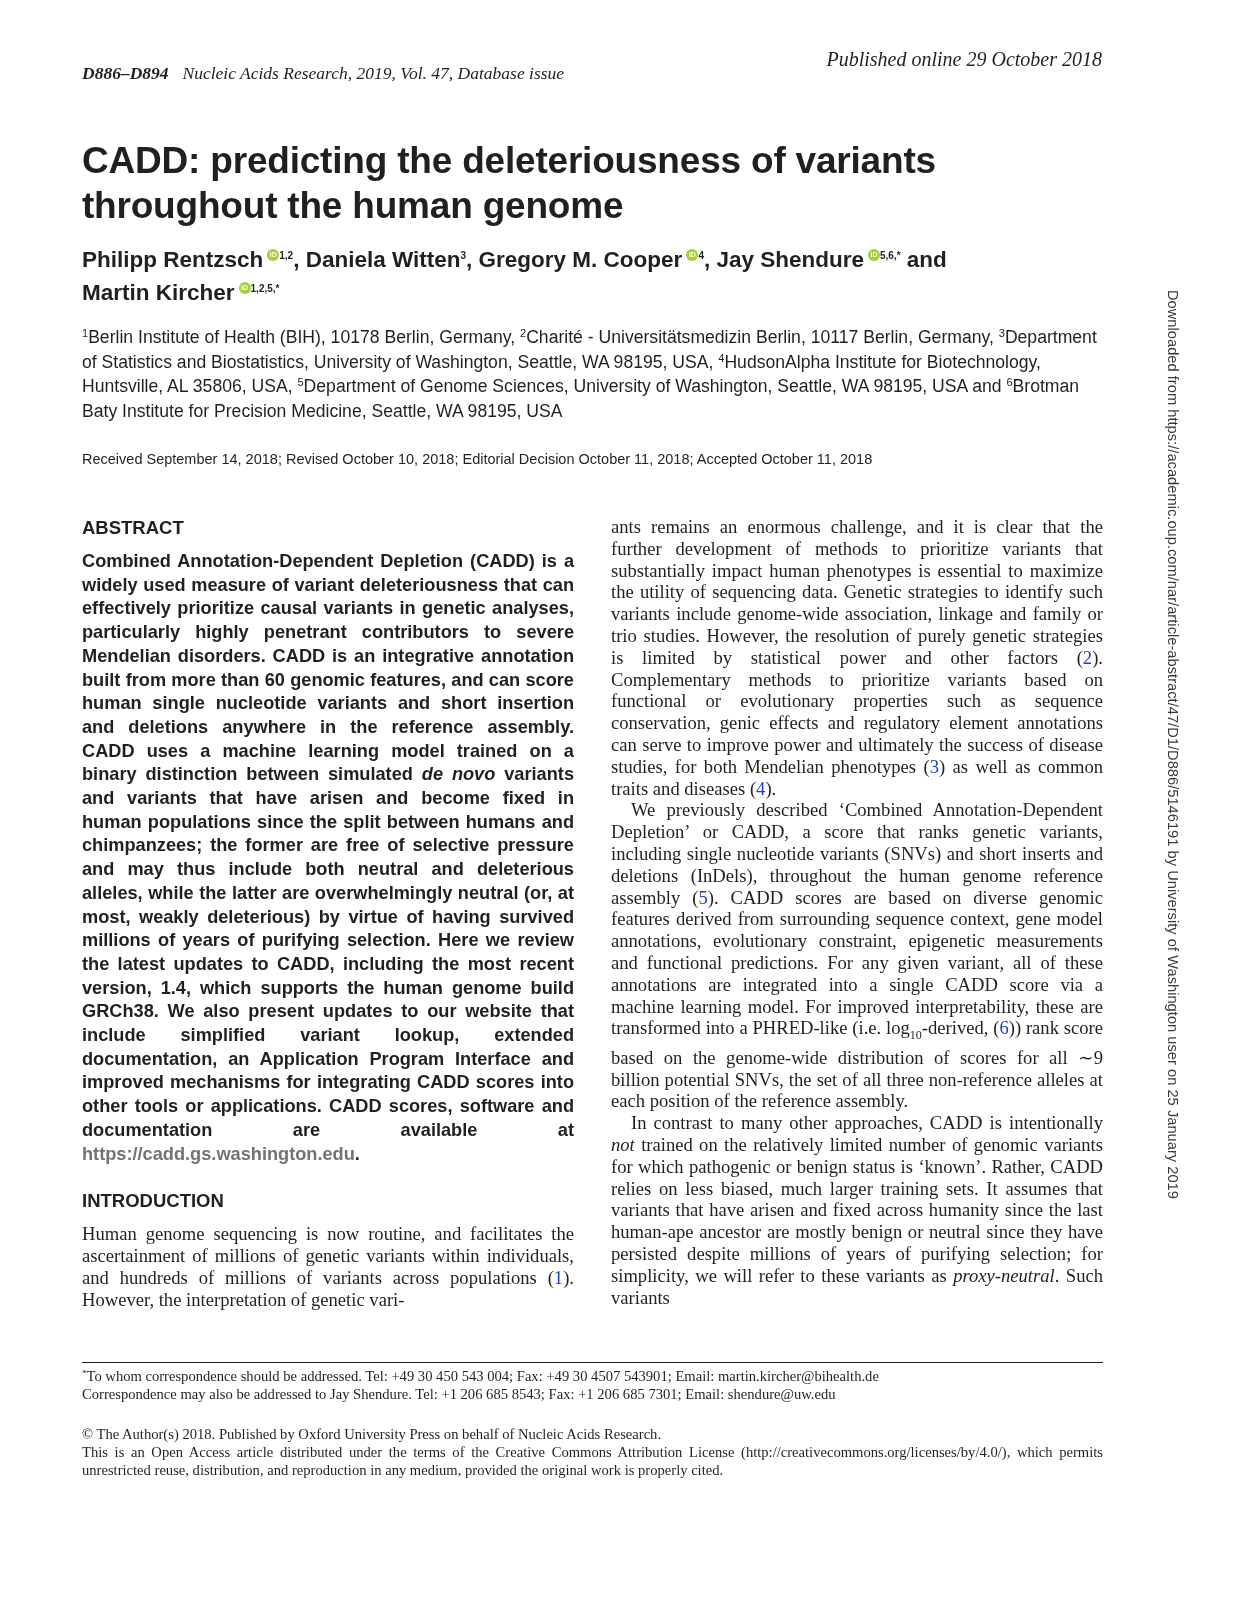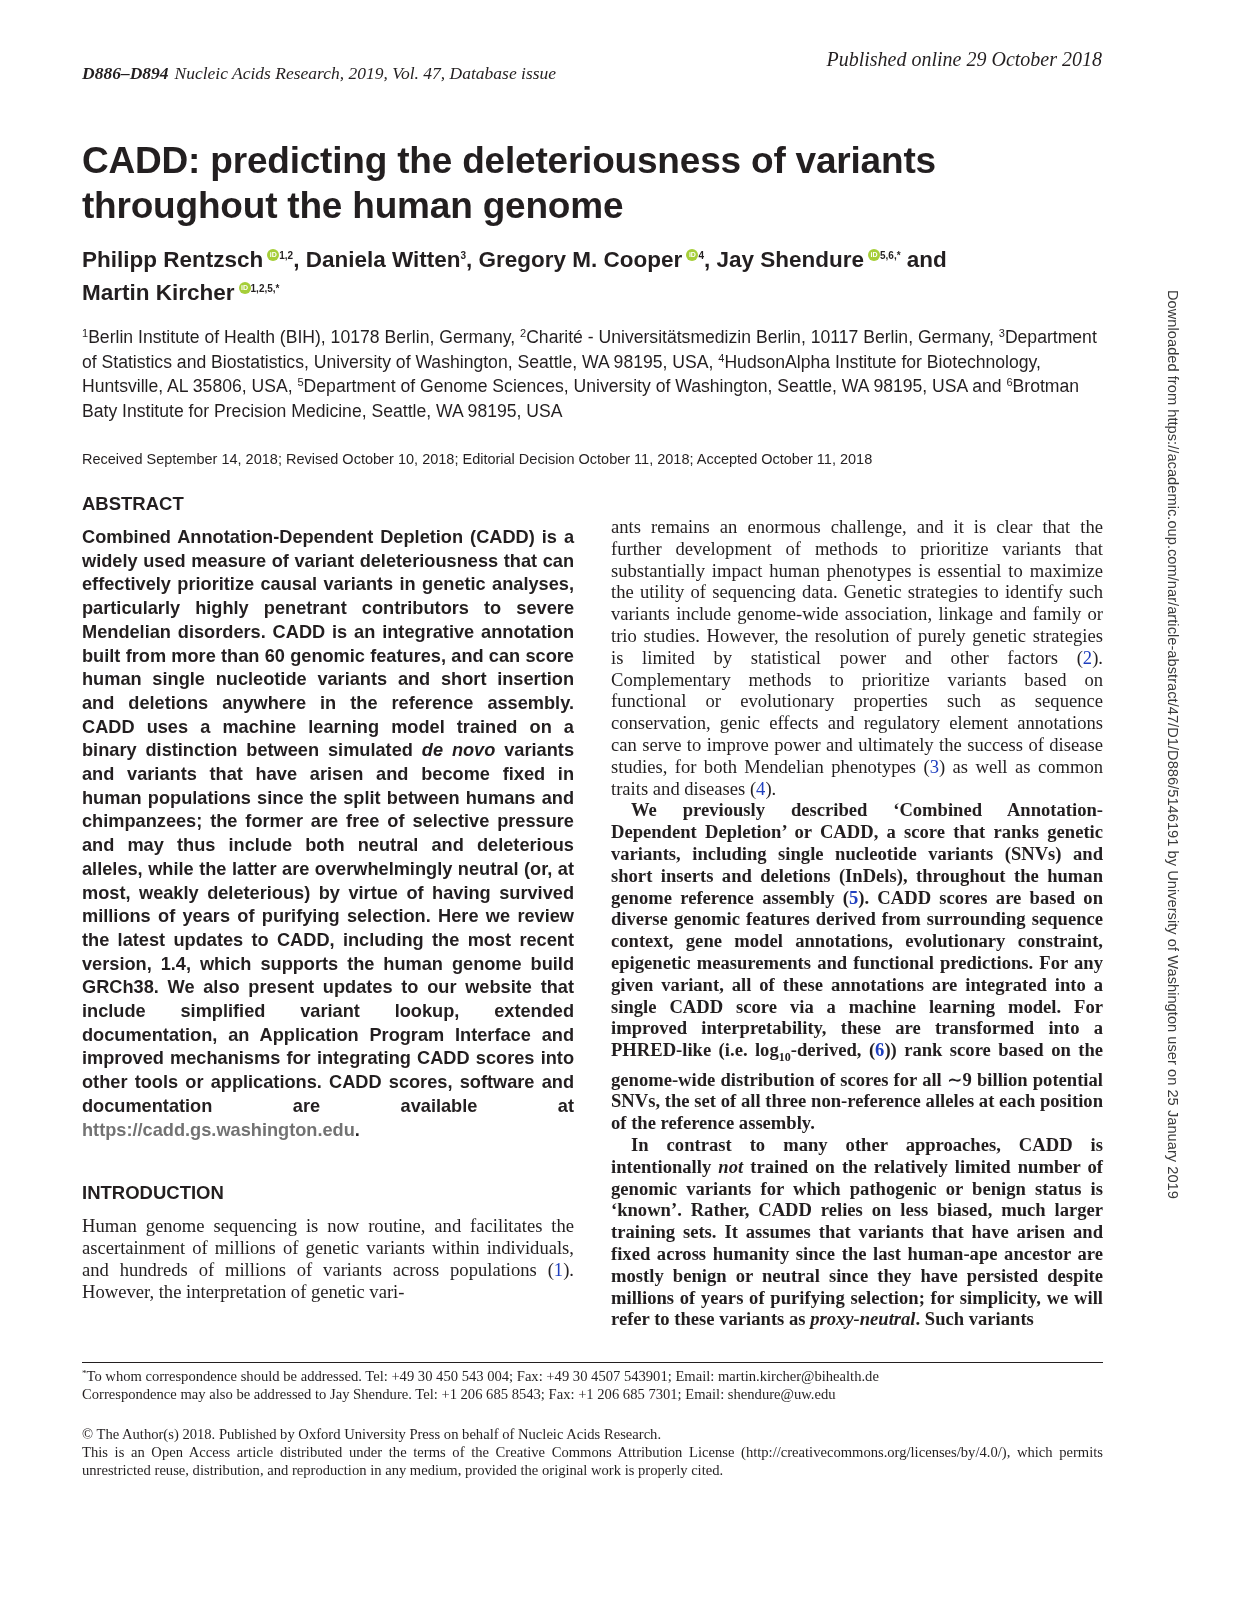--- a/index.html
+++ b/index.html
@@ -1,39 +1,39 @@
 <!DOCTYPE html>
 <html><head>
 <meta charset="utf-8">
 <style>
   html, body { margin: 0; padding: 0; background: #ffffff; }
   body { width: 1242px; height: 1608px; position: relative; overflow: hidden; color: #231f20; }
   .serif { font-family: "Liberation Serif", "DejaVu Serif", serif; }
   .sans { font-family: "Liberation Sans", "DejaVu Sans", sans-serif; }
   .abs { position: absolute; }
   .header-left { left: 82px; top: 62px; font-size: 17.5px; line-height: 22px; font-style: italic; }
-  .header-left b { font-weight: bold; margin-right: 6px; }
+  .header-left b { font-weight: bold; margin-right: 14px; }
   .header-right { right: 140px; top: 48px; font-size: 20px; font-style: italic; line-height: 22px; }
   .title { left: 82px; top: 138px; width: 1030px; font-size: 37px; font-weight: bold; line-height: 45px; letter-spacing: -0.2px; }
   .authors { left: 82px; top: 243px; width: 1000px; font-size: 22.5px; font-weight: bold; line-height: 33px; }
   .authors sup { font-size: 10px; vertical-align: 8px; line-height: 0; }
   .orcid { display: inline-block; width: 12px; height: 12px; border-radius: 50%; background: #a6ce39; color: #fff; font-size: 7px; line-height: 12px; text-align: center; vertical-align: 10px; margin-left: 4px; font-weight: bold; }
   .affil { left: 82px; top: 325px; width: 1030px; font-size: 17.6px; line-height: 24.5px; }
   .affil sup { font-size: 11px; vertical-align: 6px; line-height: 0; }
   .dates { left: 82px; top: 450px; font-size: 14.5px; line-height: 18px; }
   .col { width: 492px; }
-  .col-left { left: 82px; top: 492px; }
+  .col-left { left: 82px; top: 516px; }
   .col-right { left: 611px; top: 516px; }
   .h-section { font-size: 18.5px; font-weight: bold; line-height: 24px; margin: 0 0 10px 0; }
   .abstract-body { font-size: 18.2px; font-weight: bold; line-height: 23.7px; text-align: justify; margin: 0; }
   .abstract-body a { color: #737373; text-decoration: none; }
-  .intro-head { margin-top: 39px; }
+  .intro-head { margin-top: 23px; }
   .body-text { font-size: 18.6px; line-height: 21.8px; text-align: justify; margin: 0; }
   .body-text .ref { color: #1f3fbf; }
-  .indent { text-indent: 20px; font-weight: bold; }
+  .indent { text-indent: 20px; }
   .rule { left: 82px; top: 1362px; width: 1021px; height: 1px; background: #231f20; }
   .footnote { left: 82px; top: 1367px; width: 1030px; font-size: 14.6px; line-height: 18px; }
   .footnote sup { font-size: 9px; vertical-align: 5px; line-height: 0; }
   .license { left: 82px; top: 1425px; width: 1021px; font-size: 14.6px; line-height: 18px; text-align: justify; }
   .sidebar { left: 1163px; top: 290px; width: 18px; height: 990px; }
   .sidebar span { position: absolute; left: 0; top: 0; transform-origin: 0 0; transform: translate(18px, 0) rotate(90deg); white-space: nowrap; font-size: 14.6px; color: #3a3a3a; letter-spacing: 0.05px; }
 </style>
 </head>
 <body>
 

